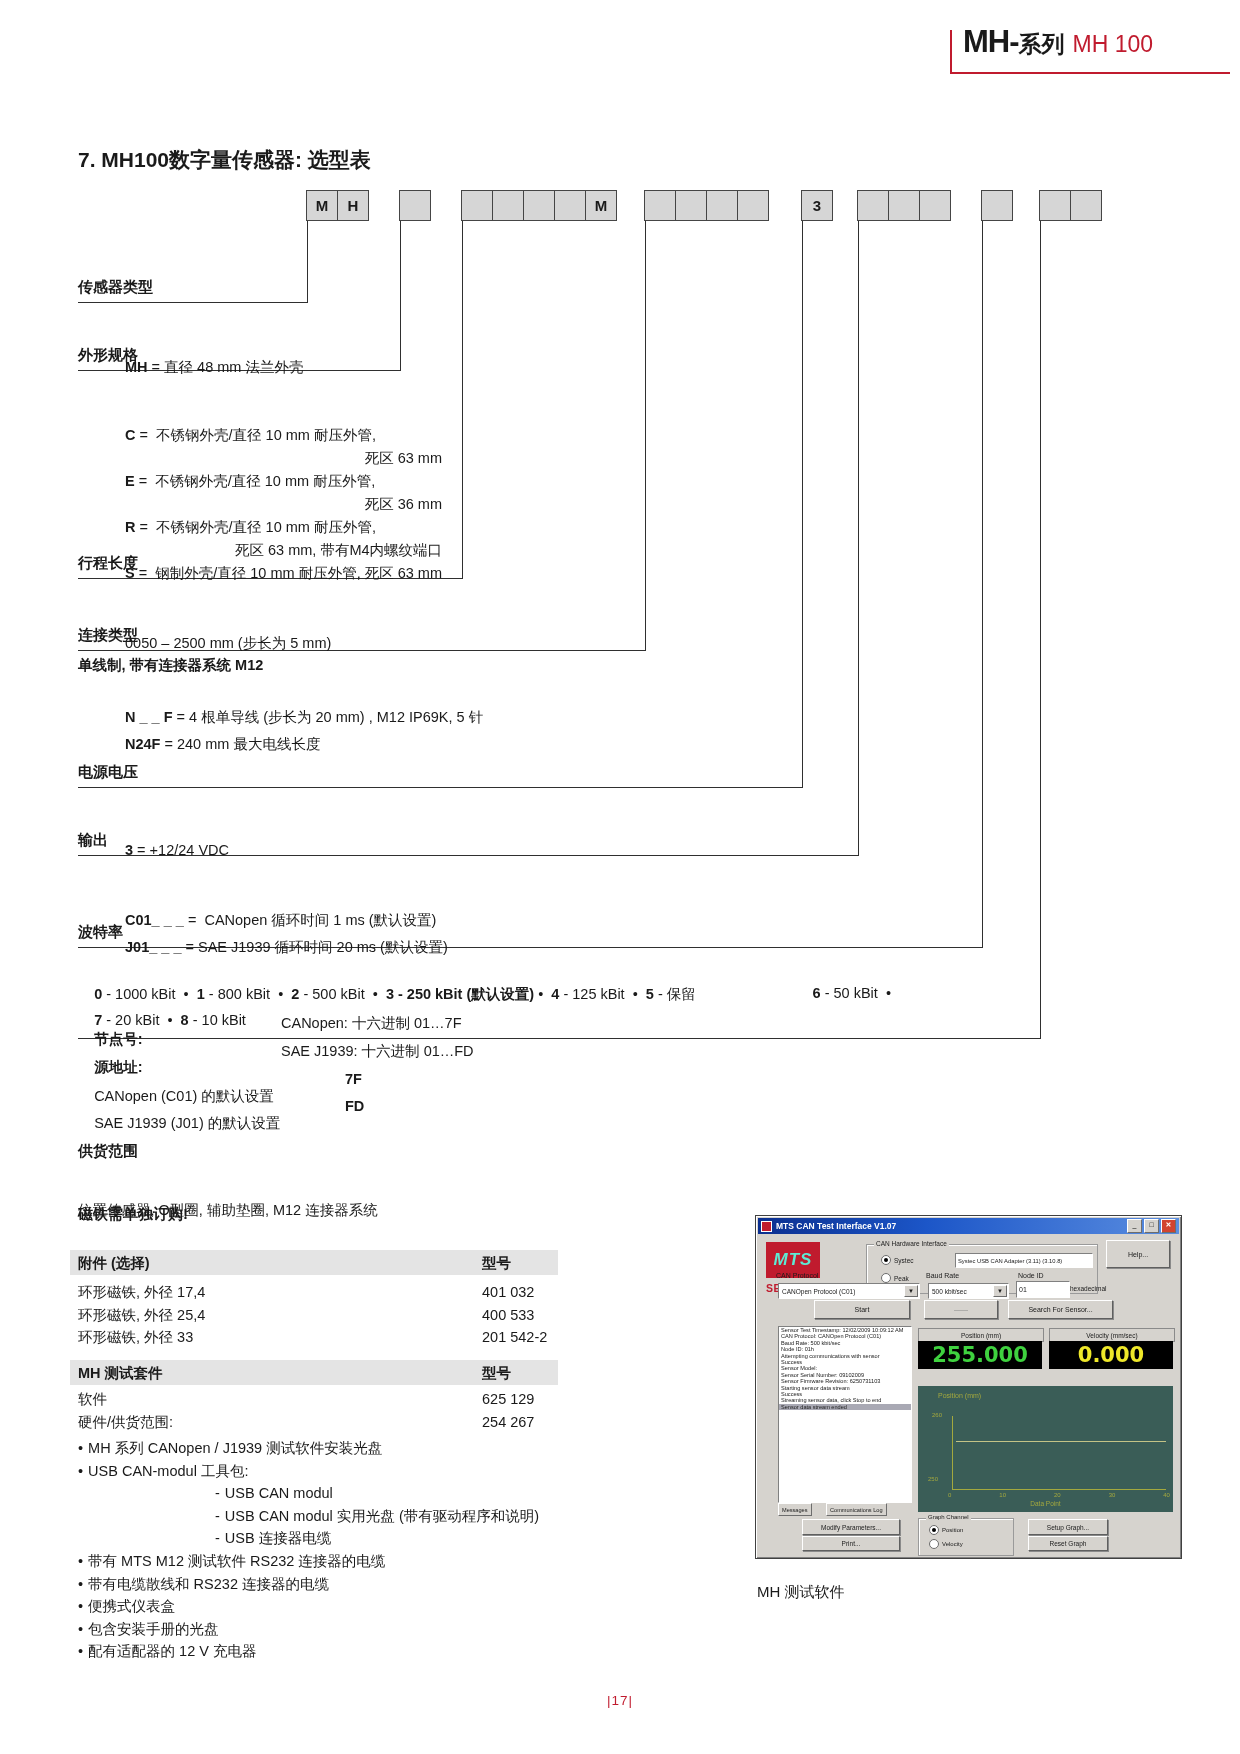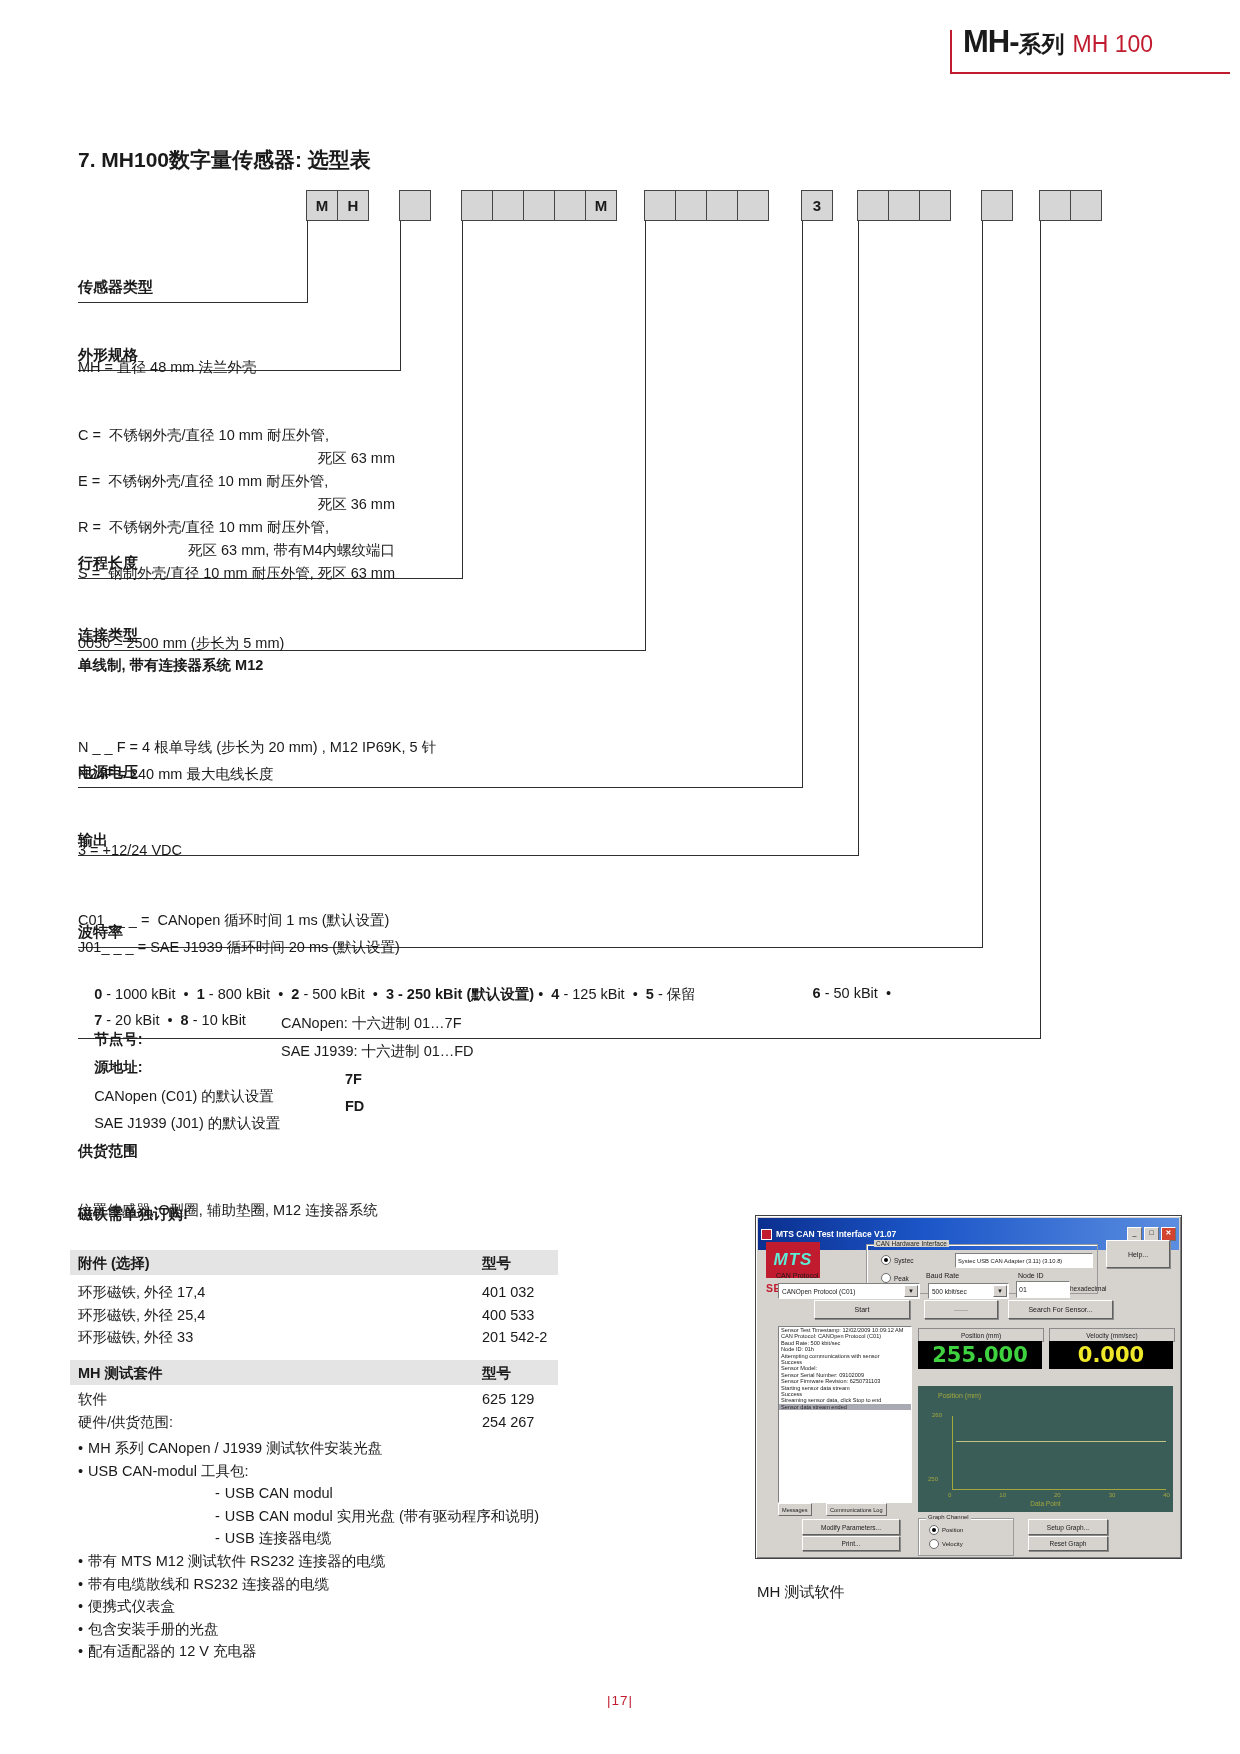--- a/index.html
+++ b/index.html
@@ -17,21 +17,21 @@
   .obox-group{position:absolute;top:190px;display:flex;}
   .obox{width:30px;height:29px;background:#d6d6d6;border:1px solid #454545;margin-left:-1px;
         display:flex;align-items:center;justify-content:center;font-weight:bold;font-size:15px;}
   
   .lead{position:absolute;border-right:1px solid #2f2f2f;border-bottom:1px solid #2f2f2f;}
   
   .h{position:absolute;left:78px;font-size:15px;font-weight:bold;white-space:pre;}
   .lines{position:absolute;left:78px;font-size:14.5px;white-space:pre;}
   .line{line-height:23px;}
   .lh27 .line{line-height:27px;}
-  .lb{font-weight:normal;}
+  .lb{font-weight:bold;margin-left:47px;}
   .indent{padding-left:57px;text-align:right;}
   .subbold{position:absolute;left:78px;font-size:14.5px;font-weight:bold;white-space:pre;}
   .baudline{position:absolute;left:78px;width:813px;display:flex;justify-content:space-between;
             font-size:14.5px;white-space:pre;}
   .segs span.bold{font-weight:bold;}
   .noderow{position:absolute;left:78px;width:980px;font-size:14.5px;white-space:pre;}
   .noderow .nlab{font-weight:bold;}
   .noderow .nval{position:absolute;left:203px;top:0;}
   .noderow .ndef{position:absolute;left:267px;top:0;font-weight:bold;}
   
@@ -46,21 +46,21 @@
   .bullet{position:relative;line-height:22.6px;white-space:pre;}
   .bullet .mk{margin-right:5px;}
   .bullet.sub{padding-left:137px;}
   
   .pagenum{position:absolute;left:0;right:0;top:1693px;text-align:center;
            color:#c01b2e;font-size:13.5px;letter-spacing:1px;}
   
   .win{position:absolute;left:755px;top:1215px;width:425px;height:342px;background:#d6d3ce;
        border:1px solid #404040;box-shadow:inset 1px 1px 0 #fff, inset -1px -1px 0 #808080;
        font-family:"Liberation Sans", sans-serif;}
-  .titlebar{position:absolute;left:2px;top:2px;right:2px;height:32px;
+  .titlebar{position:absolute;left:2px;top:2px;right:2px;height:16px;
             background:linear-gradient(90deg,#0b2f8f,#1c56c8 40%,#5b8ee0);
             display:flex;align-items:center;padding:0 3px;}
   .titlebar .ticon{width:9px;height:9px;background:#c01b2e;border:1px solid #fff;margin-right:4px;}
   .titlebar .ttext{color:#fff;font-size:8.5px;font-weight:bold;flex:1;white-space:nowrap;overflow:hidden;}
   .tbtn{width:13px;height:12px;margin-left:2px;background:#d6d3ce;border:1px solid;
         border-color:#fff #6d6d6d #6d6d6d #fff;font-size:7px;line-height:10px;text-align:center;color:#000;}
   .tbtn.close{background:#d2442f;color:#fff;font-weight:bold;}
   .logo{position:absolute;left:10px;top:26px;width:54px;height:36px;background:#c01b2e;
         display:flex;align-items:center;justify-content:center;color:#5eead4;font-weight:bold;
         font-size:17px;font-style:italic;letter-spacing:1px;}
@@ -219,21 +219,21 @@
     
   <div class="line"><span class="lb">C</span><span> =  不锈钢外壳/直径 10 mm 耐压外管,</span></div><div class="line indent"><span class="lb"></span><span>死区 63 mm</span></div><div class="line"><span class="lb">E</span><span> =  不锈钢外壳/直径 10 mm 耐压外管,</span></div><div class="line indent"><span class="lb"></span><span>死区 36 mm</span></div><div class="line"><span class="lb">R</span><span> =  不锈钢外壳/直径 10 mm 耐压外管,</span></div><div class="line indent"><span class="lb"></span><span>死区 63 mm, 带有M4内螺纹端口</span></div><div class="line"><span class="lb">S</span><span> =  钢制外壳/直径 10 mm 耐压外管, 死区 63 mm</span></div></div>
 
   <div class="h" style="top:554px">行程长度</div>
   <div class="lines" style="top:584px">
     
   <div class="line"><span class="lb"></span><span>0050 – 2500 mm (步长为 5 mm)</span></div></div>
 
   <div class="h" style="top:626px">连接类型</div>
   <div class="subbold" style="top:656px">单线制, 带有连接器系统 M12</div>
-  <div class="lines lh27" style="top:686px">
+  <div class="lines lh27" style="top:656px">
     
   <div class="line"><span class="lb">N _ _ F</span><span> = 4 根单导线 (步长为 20 mm) , M12 IP69K, 5 针</span></div><div class="line"><span class="lb">N24F</span><span> = 240 mm 最大电线长度</span></div></div>
 
   <div class="h" style="top:763px">电源电压</div>
   <div class="lines" style="top:791px">
     
   <div class="line"><span class="lb">3</span><span> = +12/24 VDC</span></div></div>
 
   <div class="h" style="top:831px">输出</div>
   <div class="lines lh27" style="top:859px">

